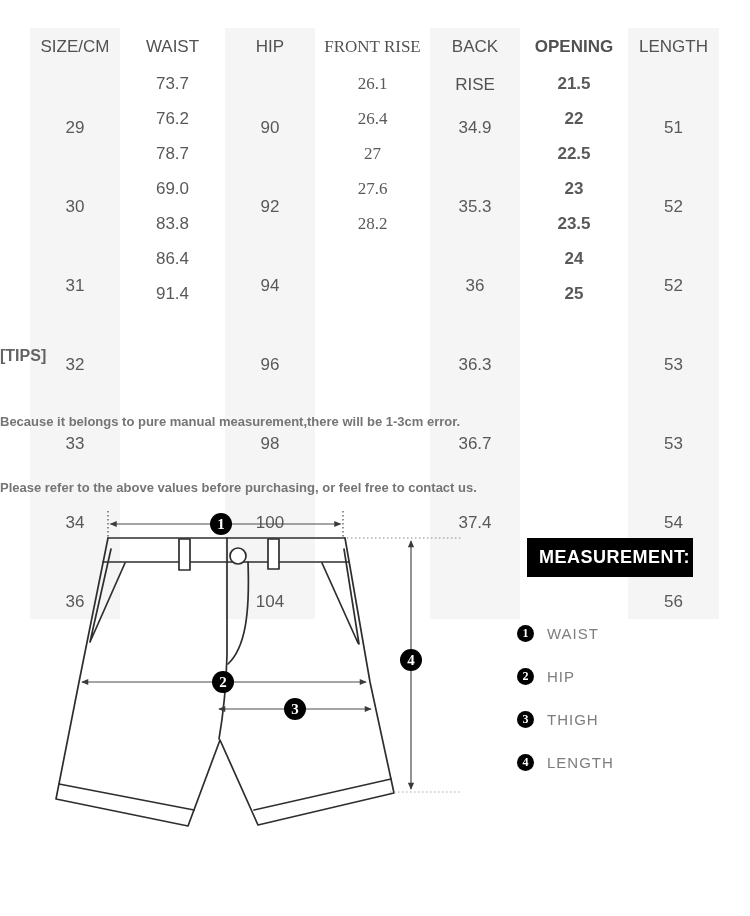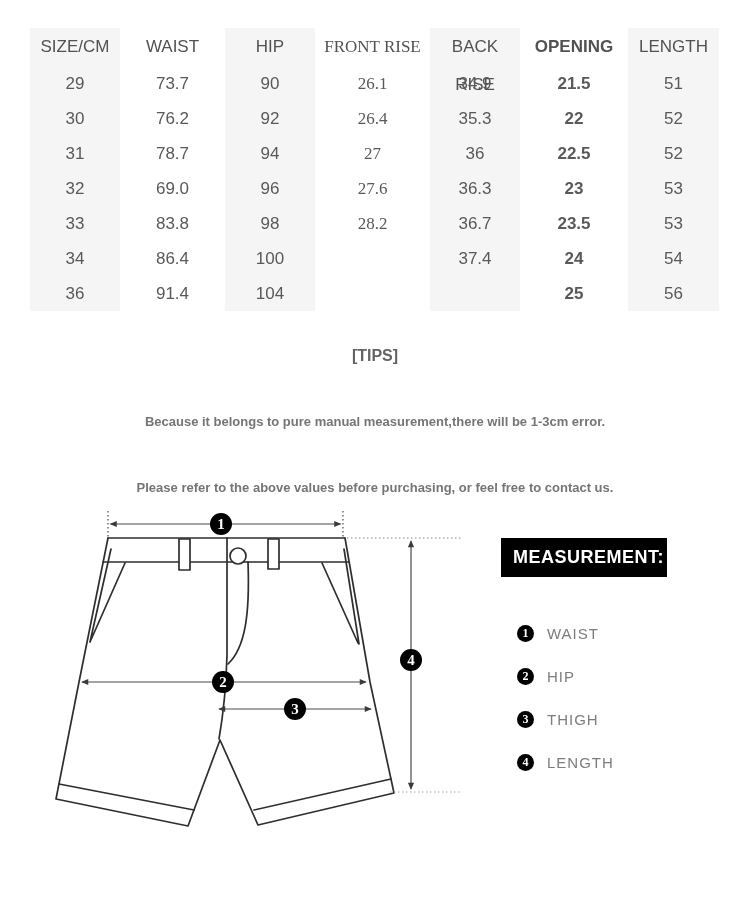--- a/index.html
+++ b/index.html
@@ -8,32 +8,32 @@
   }
   *{box-sizing:border-box;}
   html,body{margin:0;padding:0;}
   body{
     width:750px;height:916px;background:#ffffff;position:relative;
     font-family:"Liberation Sans",sans-serif;overflow:hidden;
   }
   
   .size-table{position:absolute;left:30px;top:28px;display:flex;}
   .col{display:flex;flex-direction:column;}
-  .col.shaded{background:var(--shade,#f5f5f5);}
+  .col.shaded{background:var(--shade,#f5f5f5);gap:44px;}
   .th{height:38px;line-height:38px;text-align:center;font-size:17px;color:#525252;}
   .td{height:35px;line-height:35px;text-align:center;font-size:17px;color:var(--txt,#595959);}
   
-  .tips{position:absolute;left:0;top:347px;width:750px;text-align:center;font-weight:bold;}
+  .tips{position:absolute;left:0;top:347px;width:750px;text-align:left;font-weight:bold;}
   .tips-title{font-size:16px;line-height:18px;margin-bottom:5px;color:#636363;}
   .tips-line{font-size:13px;line-height:18px;margin-bottom:6px;color:var(--tips,#757575);margin-top:48px;}
   
   .diagram{position:absolute;left:40px;top:498px;}
   
   .m-title{
-    position:absolute;left:501px;top:538px;width:166px;height:39px;
+    position:absolute;left:527px;top:538px;width:166px;height:39px;
     background:var(--mbg,#000);color:var(--mfg,#fff);font-size:18px;font-weight:bold;
     line-height:39px;padding-left:12px;letter-spacing:0.5px;
   }
   .legend{position:absolute;left:517px;top:625px;}
   .leg-item{display:flex;align-items:center;height:17px;margin-bottom:26px;}
   .badge{
     width:17px;height:17px;border-radius:50%;background:#000;color:#fff;
     font-family:"Liberation Serif","DejaVu Serif",serif;font-weight:bold;
     font-size:12px;line-height:17px;text-align:center;margin-right:13px;flex:0 0 17px;
   }

